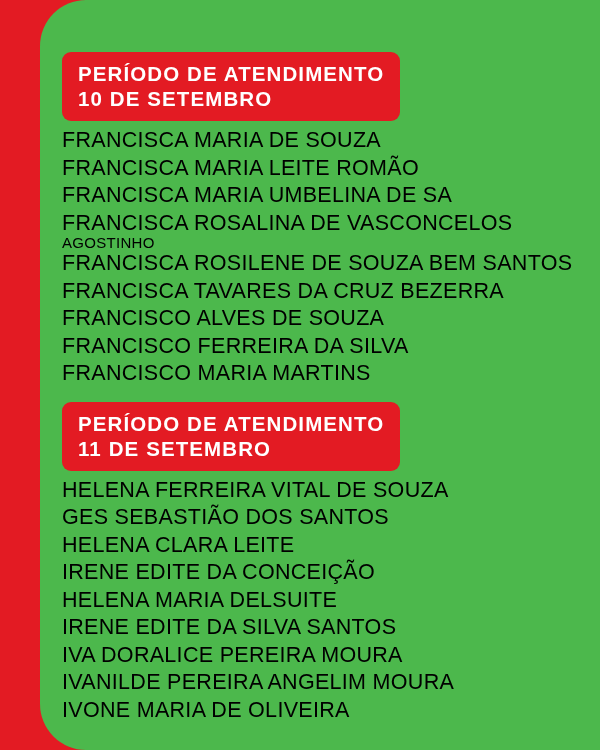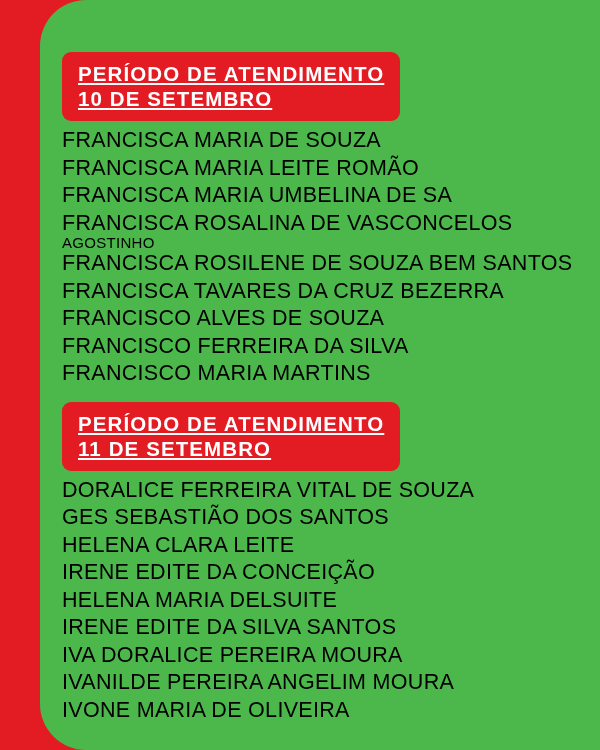--- a/index.html
+++ b/index.html
@@ -45,21 +45,20 @@
     display: inline-block;
     background: #e31b23;
     color: #ffffff;
     border-radius: 9px;
     padding: 9px 16px 10px 16px;
     font-size: 20.5px;
     font-weight: bold;
     letter-spacing: 1.1px;
     line-height: 1.22;
     margin-bottom: 6px;
-    text-decoration: underline;
   }
   .header-badge .line2 {
     display: block;
   }
   .names {
     list-style: none;
     margin: 0;
     padding: 0;
   }
   .names li {
@@ -109,21 +108,21 @@
     </div>
 
     <div class="spacer"></div>
 
     <div class="section">
       <div class="header-badge">
         <span>PERÍODO DE ATENDIMENTO</span>
         <span class="line2">11 DE SETEMBRO</span>
       </div>
       <ul class="names">
-        <li><span>DORALICE FERREIRA VITAL DE SOUZA</span></li>
+        <li><span>HELENA FERREIRA VITAL DE SOUZA</span></li>
         <li><span>GES SEBASTIÃO DOS SANTOS</span></li>
         <li><span>HELENA CLARA LEITE</span></li>
         <li><span>IRENE EDITE DA CONCEIÇÃO</span></li>
         <li><span>HELENA MARIA DELSUITE</span></li>
         <li><span>IRENE EDITE DA SILVA SANTOS</span></li>
         <li><span>IVA DORALICE PEREIRA MOURA</span></li>
         <li><span>IVANILDE PEREIRA ANGELIM MOURA</span></li>
         <li><span>IVONE MARIA DE OLIVEIRA</span></li>
 
       </ul>

